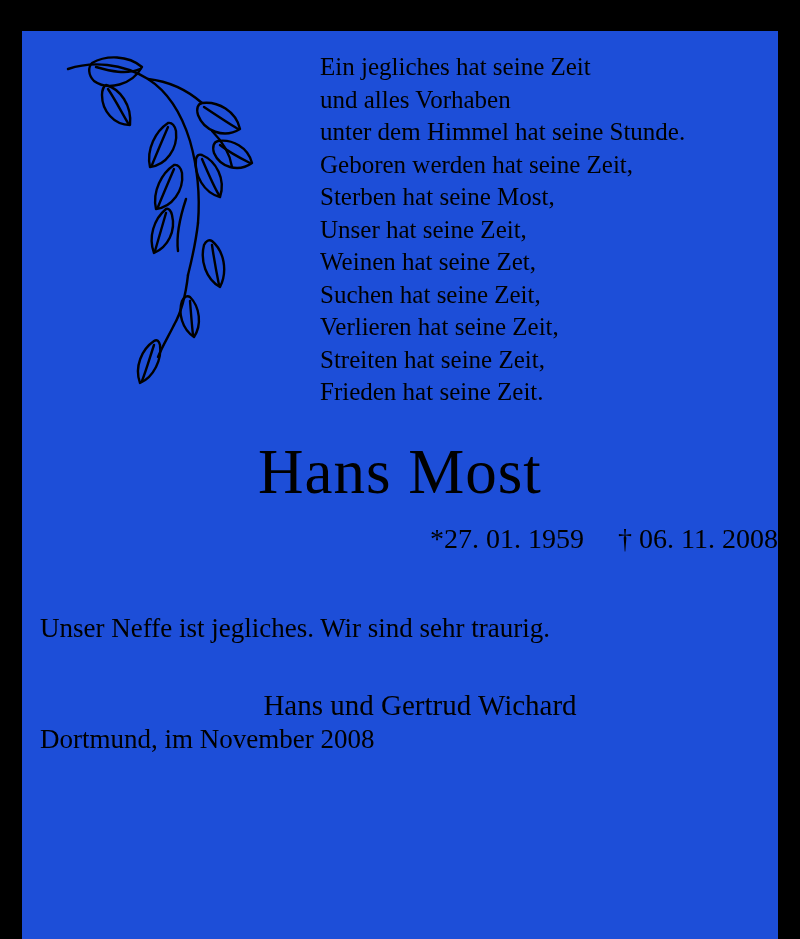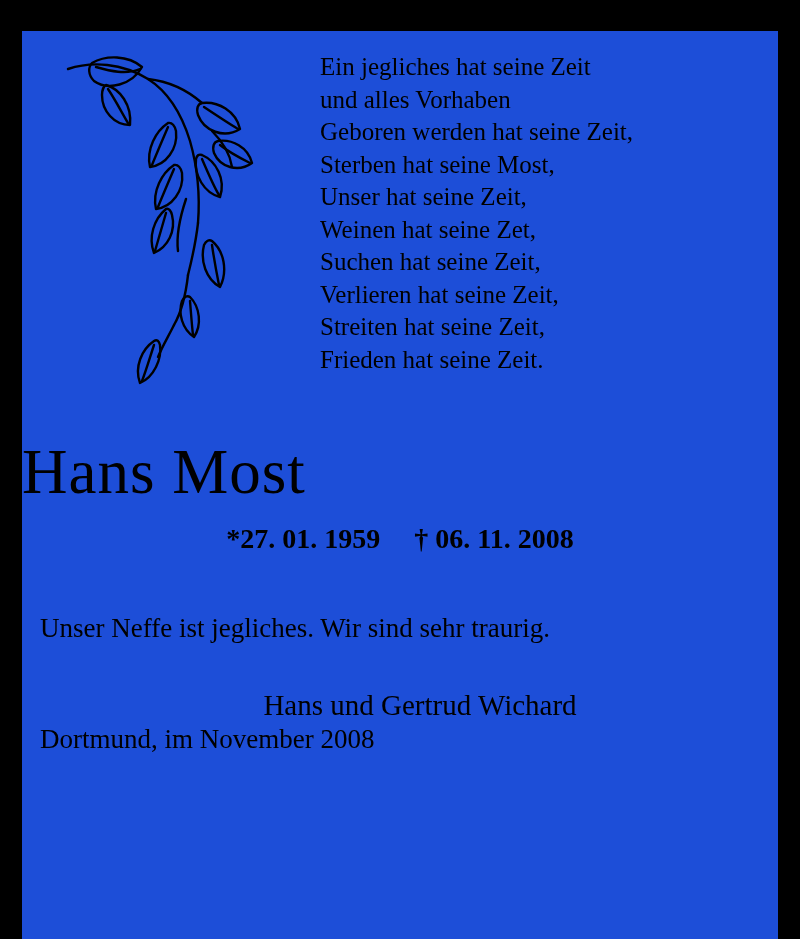--- a/index.html
+++ b/index.html
@@ -43,32 +43,31 @@
   .verse-line {
     font-size: 25px;
     line-height: 32.5px;
     white-space: nowrap;
   }
   .name {
     position: absolute;
     left: 0;
     top: 405px;
     width: 100%;
-    text-align: left;
+    text-align: center;
     font-size: 63px;
     letter-spacing: 1px;
   }
   .dates {
     position: absolute;
     left: 0;
     top: 492px;
     width: 100%;
-    text-align: center;
+    text-align: right;
     font-size: 28px;
-    font-weight: bold;
   }
   .dates .birth {
     margin-right: 34px;
   }
   .body-text {
     position: absolute;
     left: 18px;
     right: 18px;
     top: 580px;
   }
@@ -145,20 +144,21 @@
 
           <path d="M128 252 C 138 262, 140 280, 132 292 C 120 284, 116 268, 120 256 C 122 252, 125 250, 128 252 Z"></path>
           <path d="M128 256 C 129 268, 130 282, 131 290"></path>
         </g>
       </svg>
     </div>
 
     <div class="verse">
       <div class="verse-line">Ein jegliches hat seine Zeit</div>
       <div class="verse-line">und alles Vorhaben</div>
+      <div class="verse-line">unter dem Himmel hat seine Stunde.</div>
       <div class="verse-line">Geboren werden hat seine Zeit,</div>
       <div class="verse-line">Sterben hat seine Most,</div>
       <div class="verse-line">Unser hat seine Zeit,</div>
       <div class="verse-line">Weinen hat seine Zet,</div>
       <div class="verse-line">Suchen hat seine Zeit,</div>
       <div class="verse-line">Verlieren hat seine Zeit,</div>
       <div class="verse-line">Streiten hat seine Zeit,</div>
       <div class="verse-line">Frieden hat seine Zeit.</div>
     </div>
   </div>

